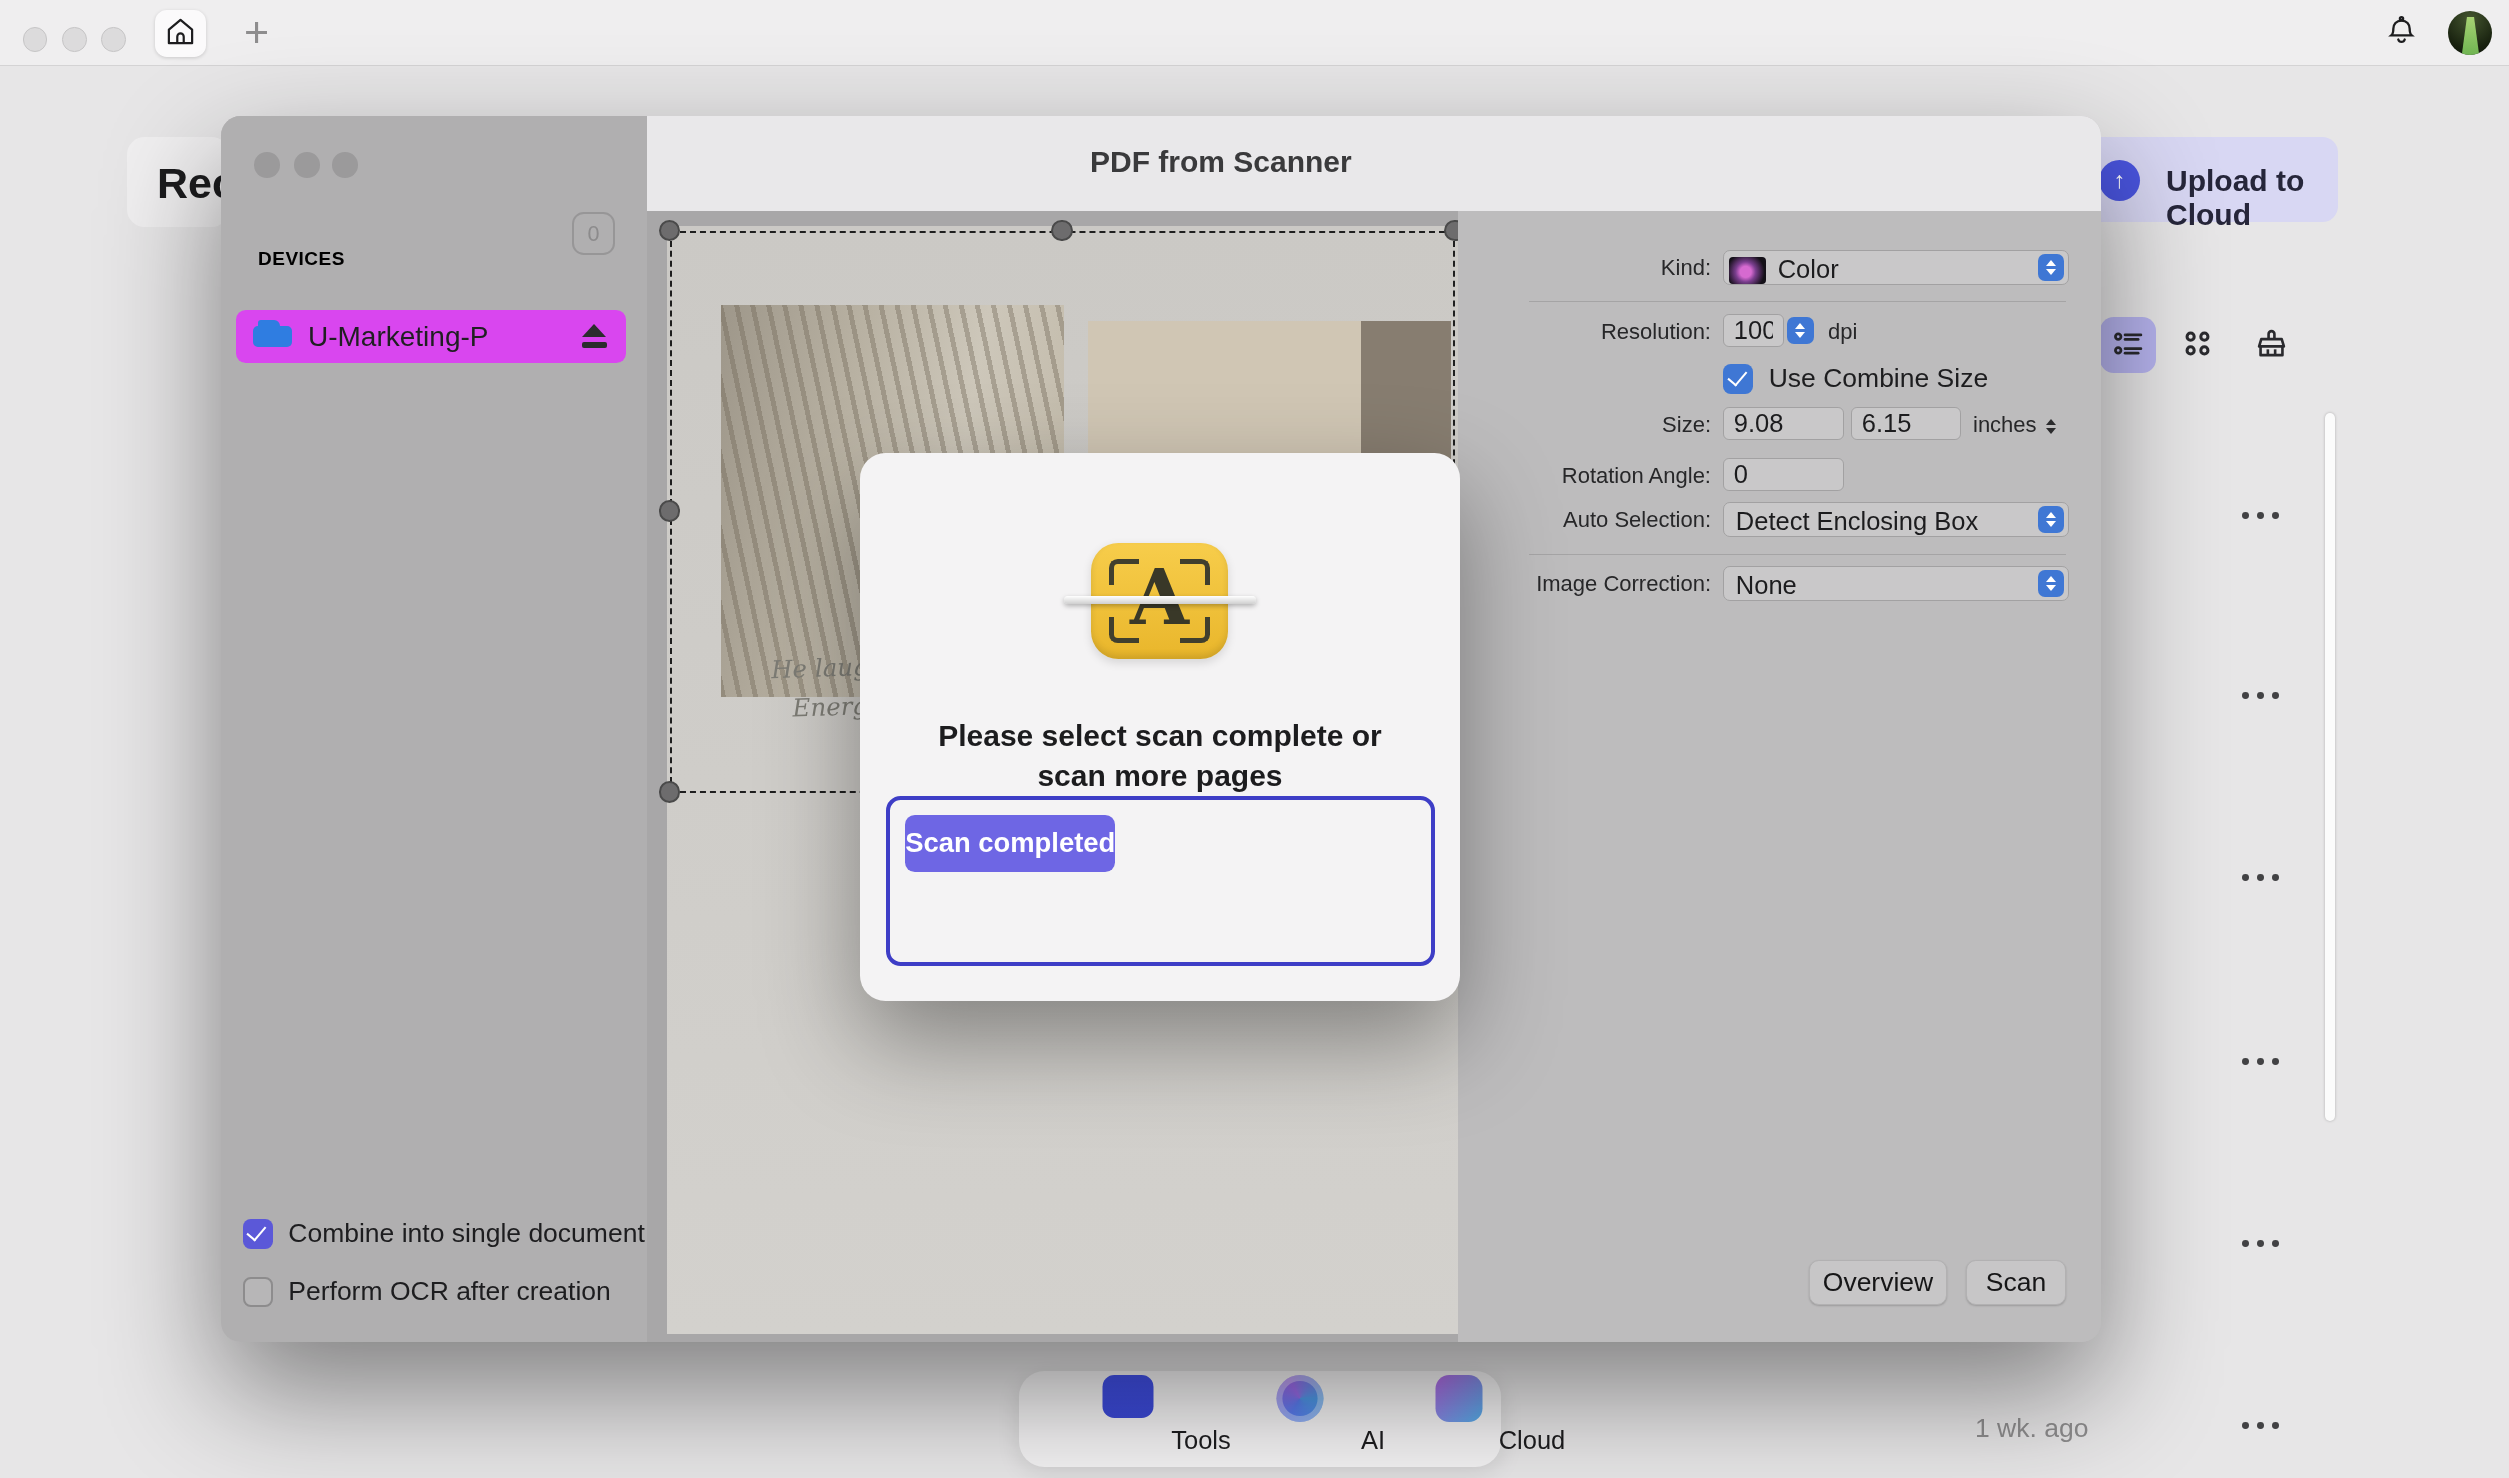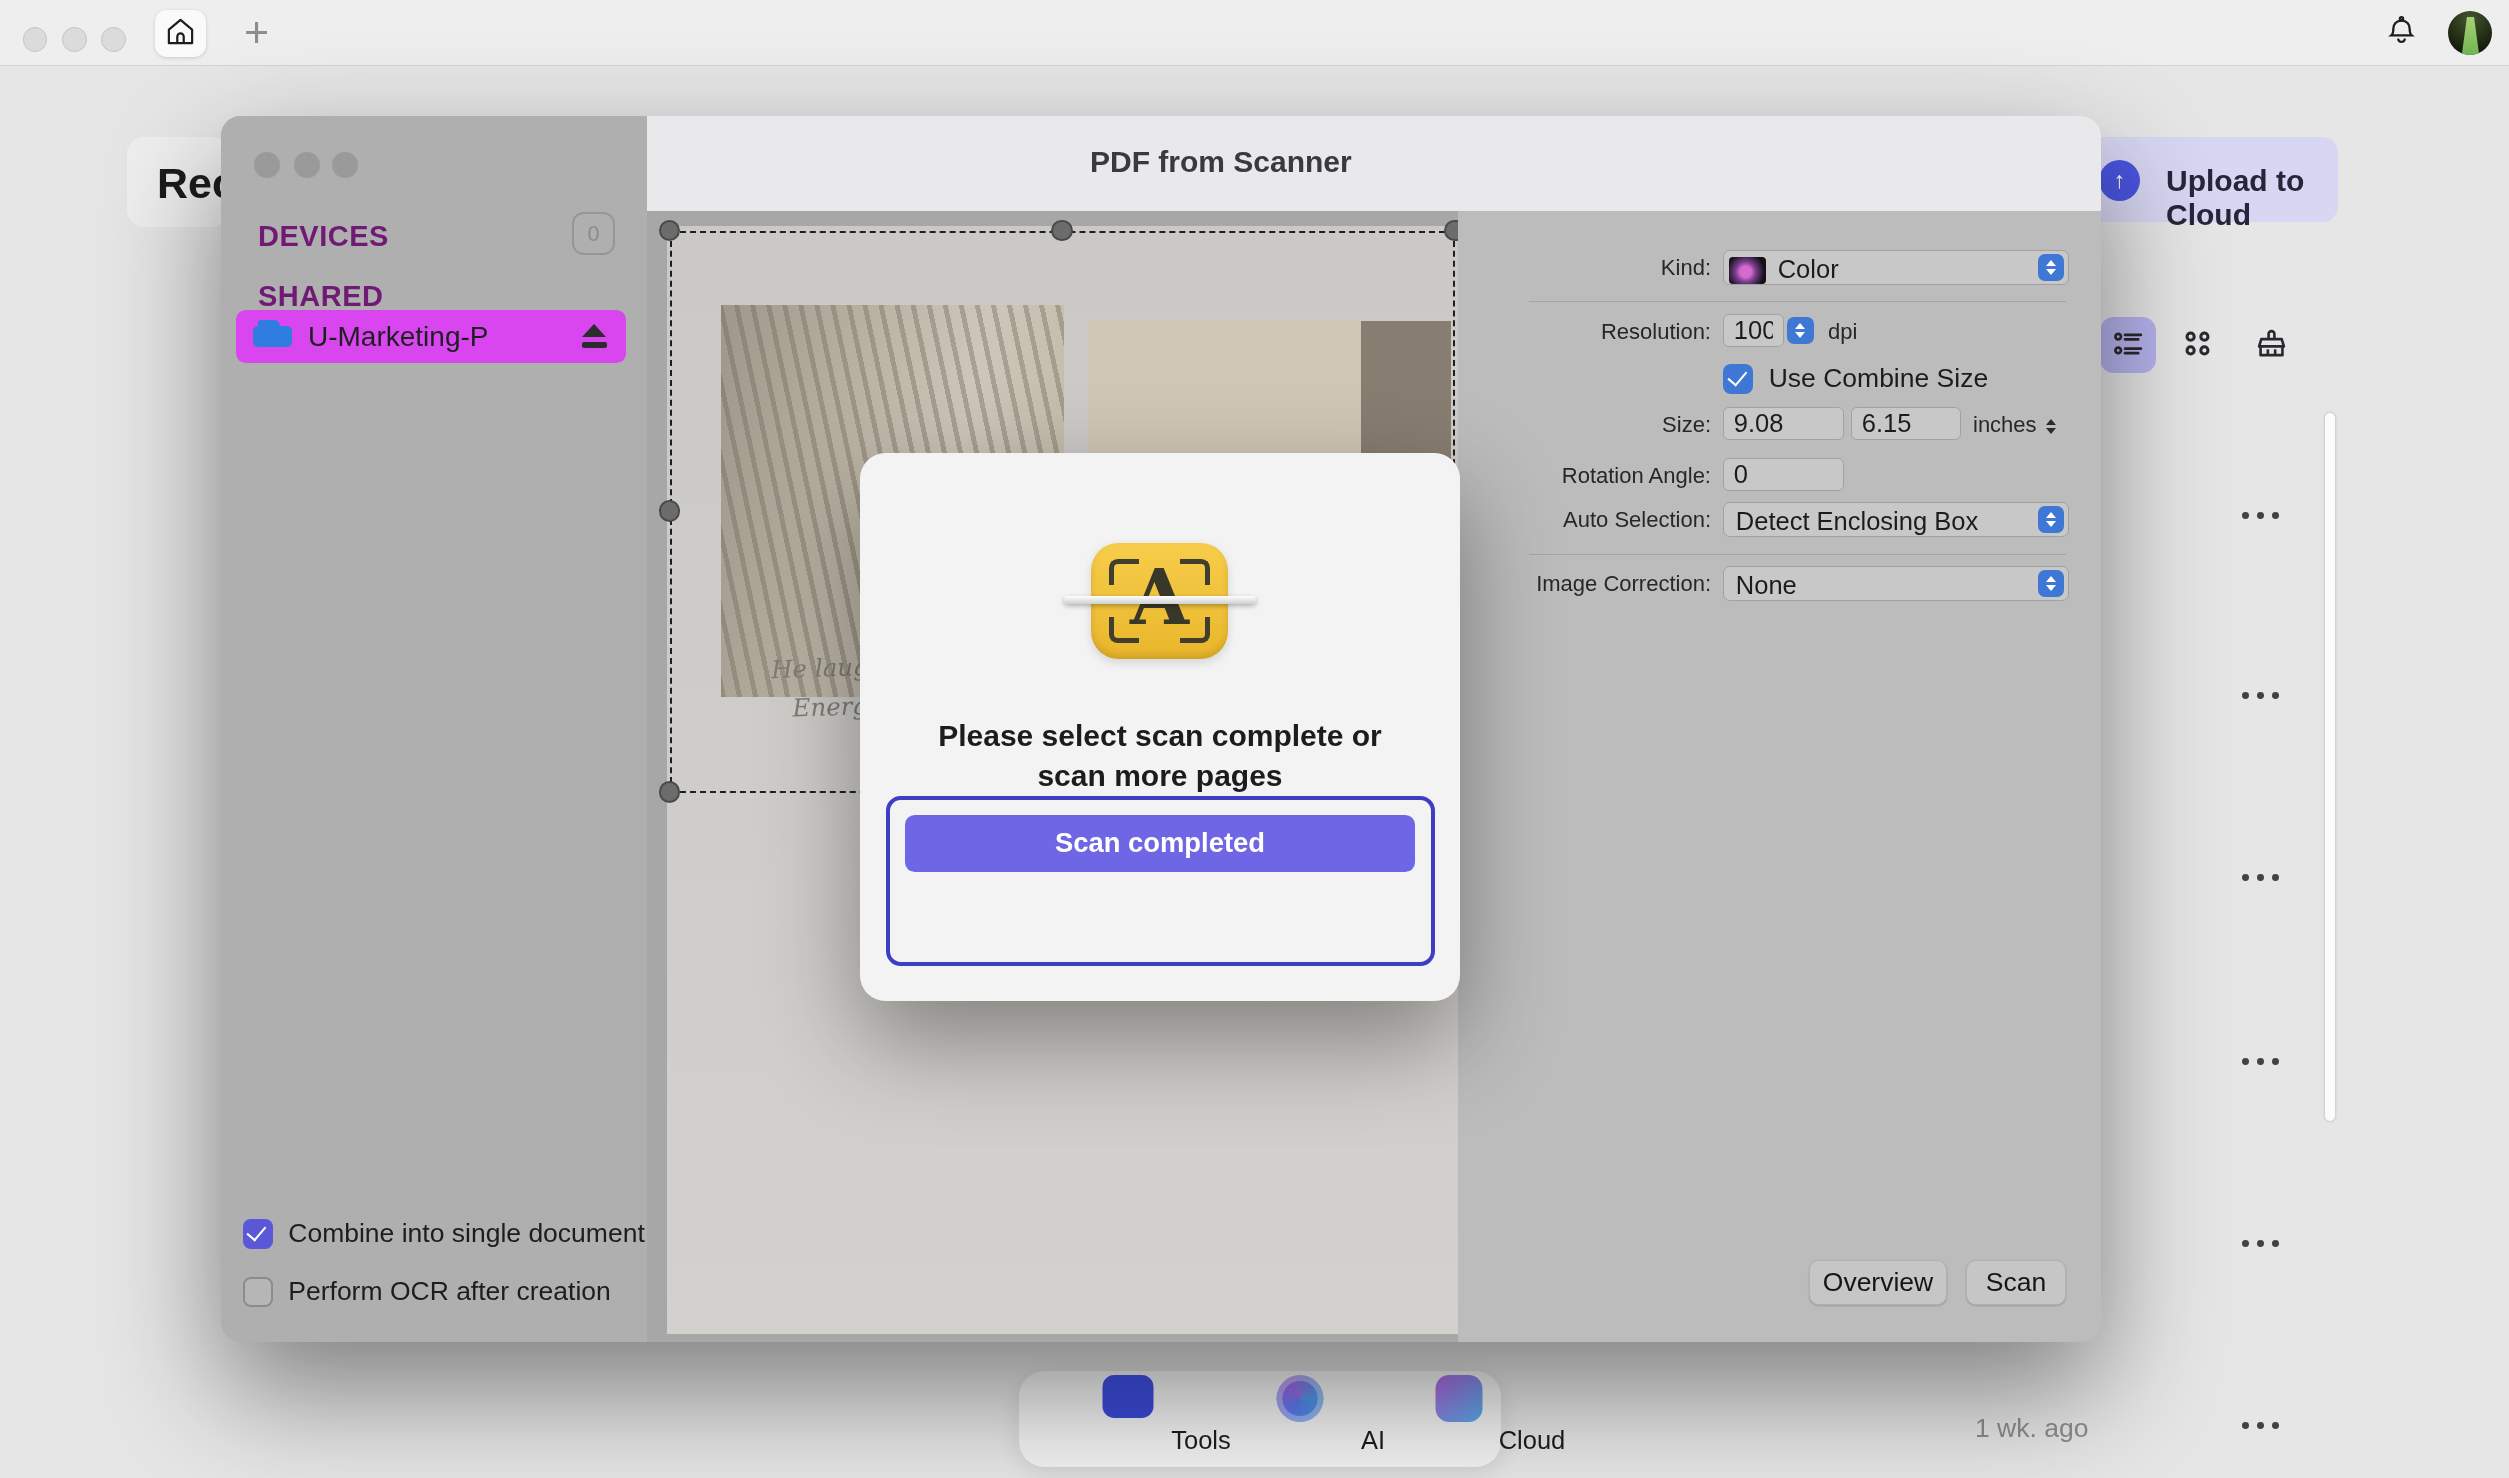--- a/index.html
+++ b/index.html
@@ -56,21 +56,21 @@
   .file-name{position:absolute;left:102px;top:7.8px;font-size:28px;font-weight:600;color:#1d1d1f;}
   .file-meta{position:absolute;left:102px;top:49px;font-size:23.5px;color:#8e8d8e;display:flex;align-items:center;gap:11.8px;}
   .file-meta .sep{width:2px;height:23.5px;background:#c3c2c3;}
   .time-label{position:absolute;left:1975px;top:1413px;font-size:26.5px;color:#8e8d8e;z-index:1;}
 
   
   .dialog{position:absolute;left:221px;top:116px;width:1880px;height:1226px;border-radius:19.6px;overflow:hidden;
     box-shadow:0 49px 118px rgba(0,0,0,.45);z-index:10;background:#bdbcbd;}
   .dlg-sidebar{position:absolute;left:0;top:0;width:426px;height:1226px;background:#b0afb0;border-right:1px solid #a2a1a2;}
   .dlg-tl{width:25.5px;height:25.5px;border-radius:50%;background:#9b9a9b;position:absolute;top:36px;}
-  .side-sec{position:absolute;left:37px;font-size:29px;font-weight:700;color:#701a75;letter-spacing:0.5px;}
+  .side-sec{position:absolute;left:37px;font-size:19px;font-weight:700;color:#000000;letter-spacing:0.5px;margin-top:28px;}
   .count-badge{position:absolute;left:351px;top:96px;width:39px;height:39px;border:2px solid #979697;border-radius:11.8px;
     color:#8c8b8c;font-size:21.6px;display:flex;align-items:center;justify-content:center;}
   .device-row{position:absolute;left:14.7px;top:194px;width:390px;height:53px;border-radius:9.8px;background:#d946ef;
     display:flex;align-items:center;}
   .device-ic{width:39px;height:21.6px;margin-left:17.6px;border-radius:4.9px;background:#2f7de1;position:relative;}
   .device-ic::before{content:"";position:absolute;left:4.9px;top:-5.9px;width:21.6px;height:7.8px;border-radius:2.9px 5.9px 0 0;background:#2f7de1;}
   .device-name{margin-left:15.7px;font-size:28px;color:#1f1f21;}
   .eject{position:absolute;right:17.6px;top:13.7px;width:27.4px;height:25.5px;}
   .eject .tri{position:absolute;left:1px;top:0;width:0;height:0;border-left:12.7px solid transparent;border-right:12.7px solid transparent;border-bottom:13.7px solid #2c2c2e;}
   .eject .bar{position:absolute;left:1px;top:18.6px;width:25.5px;height:5.9px;background:#2c2c2e;border-radius:2px;}
@@ -133,21 +133,21 @@
   .c-tr{right:17.6px;top:15.7px;border-left:0;border-bottom:0;border-top-right-radius:8.8px;}
   .c-bl{left:17.6px;bottom:15.7px;border-right:0;border-top:0;border-bottom-left-radius:8.8px;}
   .c-br{right:17.6px;bottom:15.7px;border-left:0;border-top:0;border-bottom-right-radius:8.8px;}
   .scan-a{position:absolute;left:0;top:9.8px;width:100%;text-align:center;font-family:"DejaVu Serif",serif;
     font-weight:700;font-size:76px;color:#393828;}
   .scan-line{position:absolute;left:204px;top:143px;width:192px;height:7.8px;border-radius:3.9px;
     background:linear-gradient(180deg,#ffffff,#cfcfcf);box-shadow:0 2px 4.9px rgba(0,0,0,.28);}
   .modal-msg{position:absolute;left:55px;top:263px;width:490px;text-align:center;
     font-size:30px;font-weight:700;color:#1c1c1e;line-height:1.32;}
   .btn-group{position:absolute;left:25.5px;top:343px;width:549px;height:170px;border:4.9px solid #3d3dc6;border-radius:14.7px;
-    box-sizing:border-box;padding:14.7px 15.7px;display:flex;flex-direction:column;gap:20.6px;}
+    box-sizing:border-box;padding:14.7px 15.7px;display:flex;flex-direction:row;gap:20.6px;}
   .btn-primary{height:57px;border-radius:9.8px;background:#6e66e4;color:#fff;font-size:27.4px;font-weight:600;
     display:flex;align-items:center;justify-content:center;}
   .btn-secondary{height:53px;border-radius:9.8px;background:#dbdadb;color:#1b1b1d;font-size:27.4px;
     display:flex;align-items:center;justify-content:center;}
 </style>
 </head>
 <body>
 
 <div id="screen">
 

